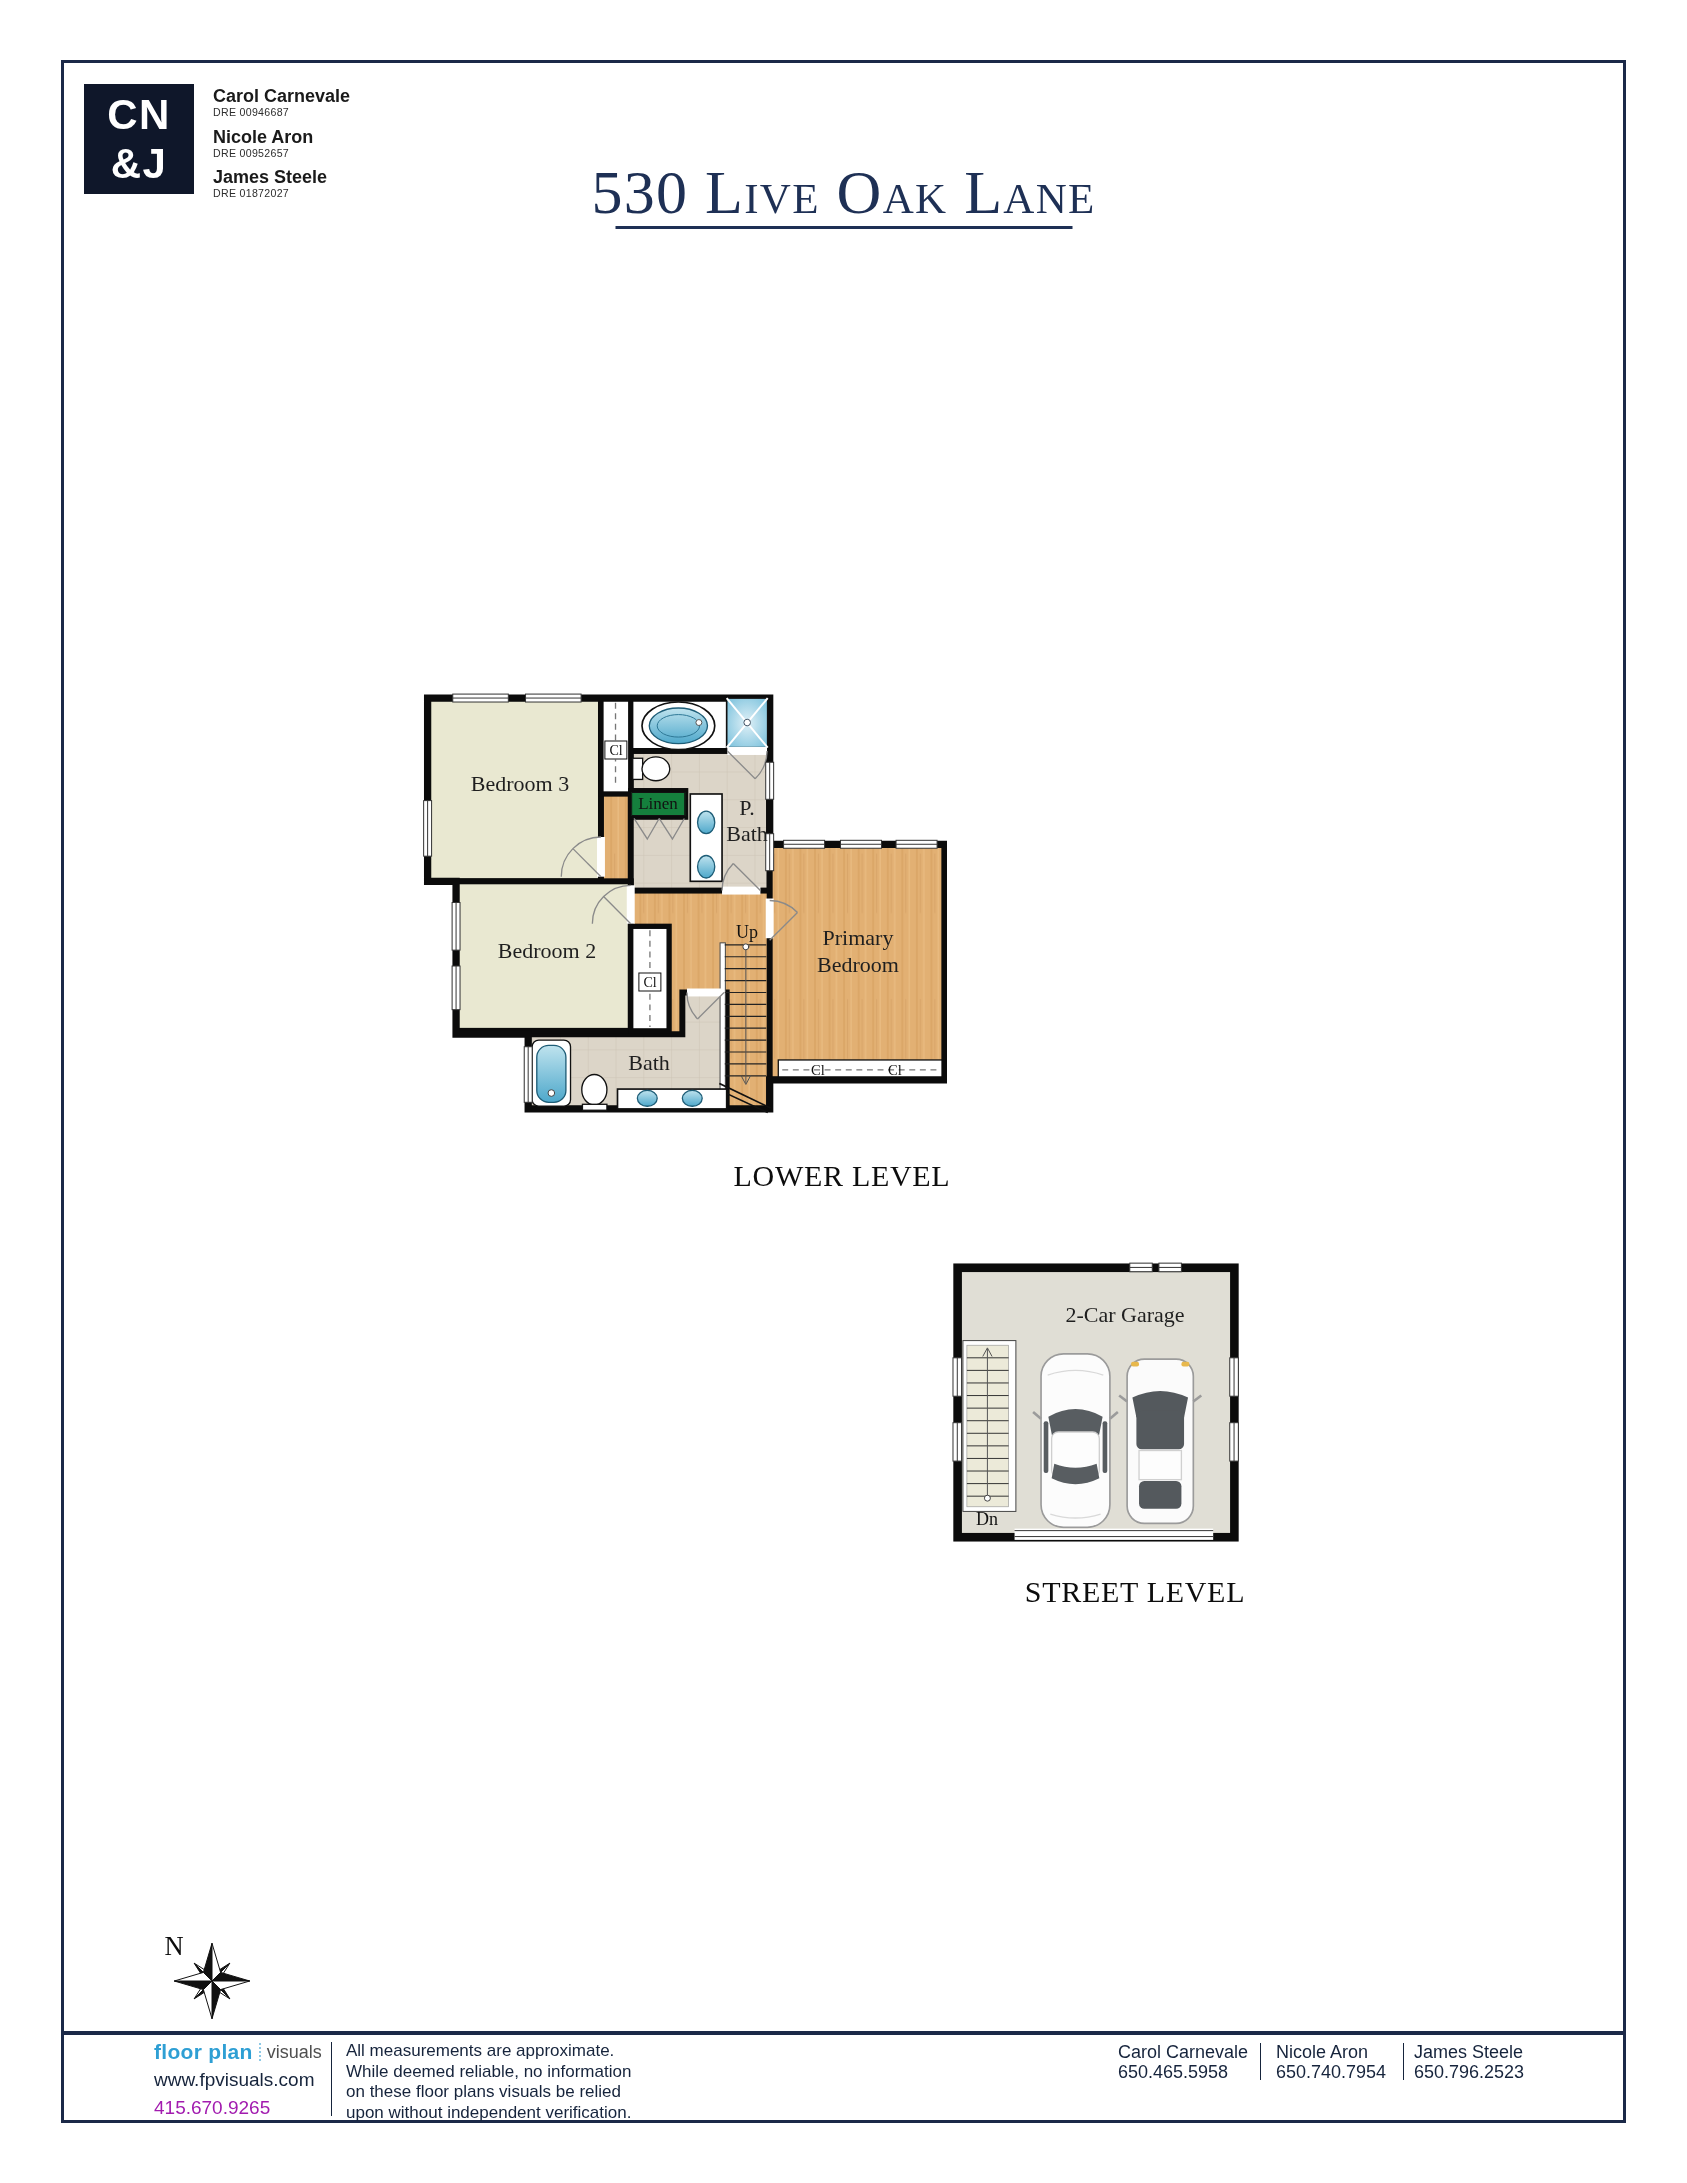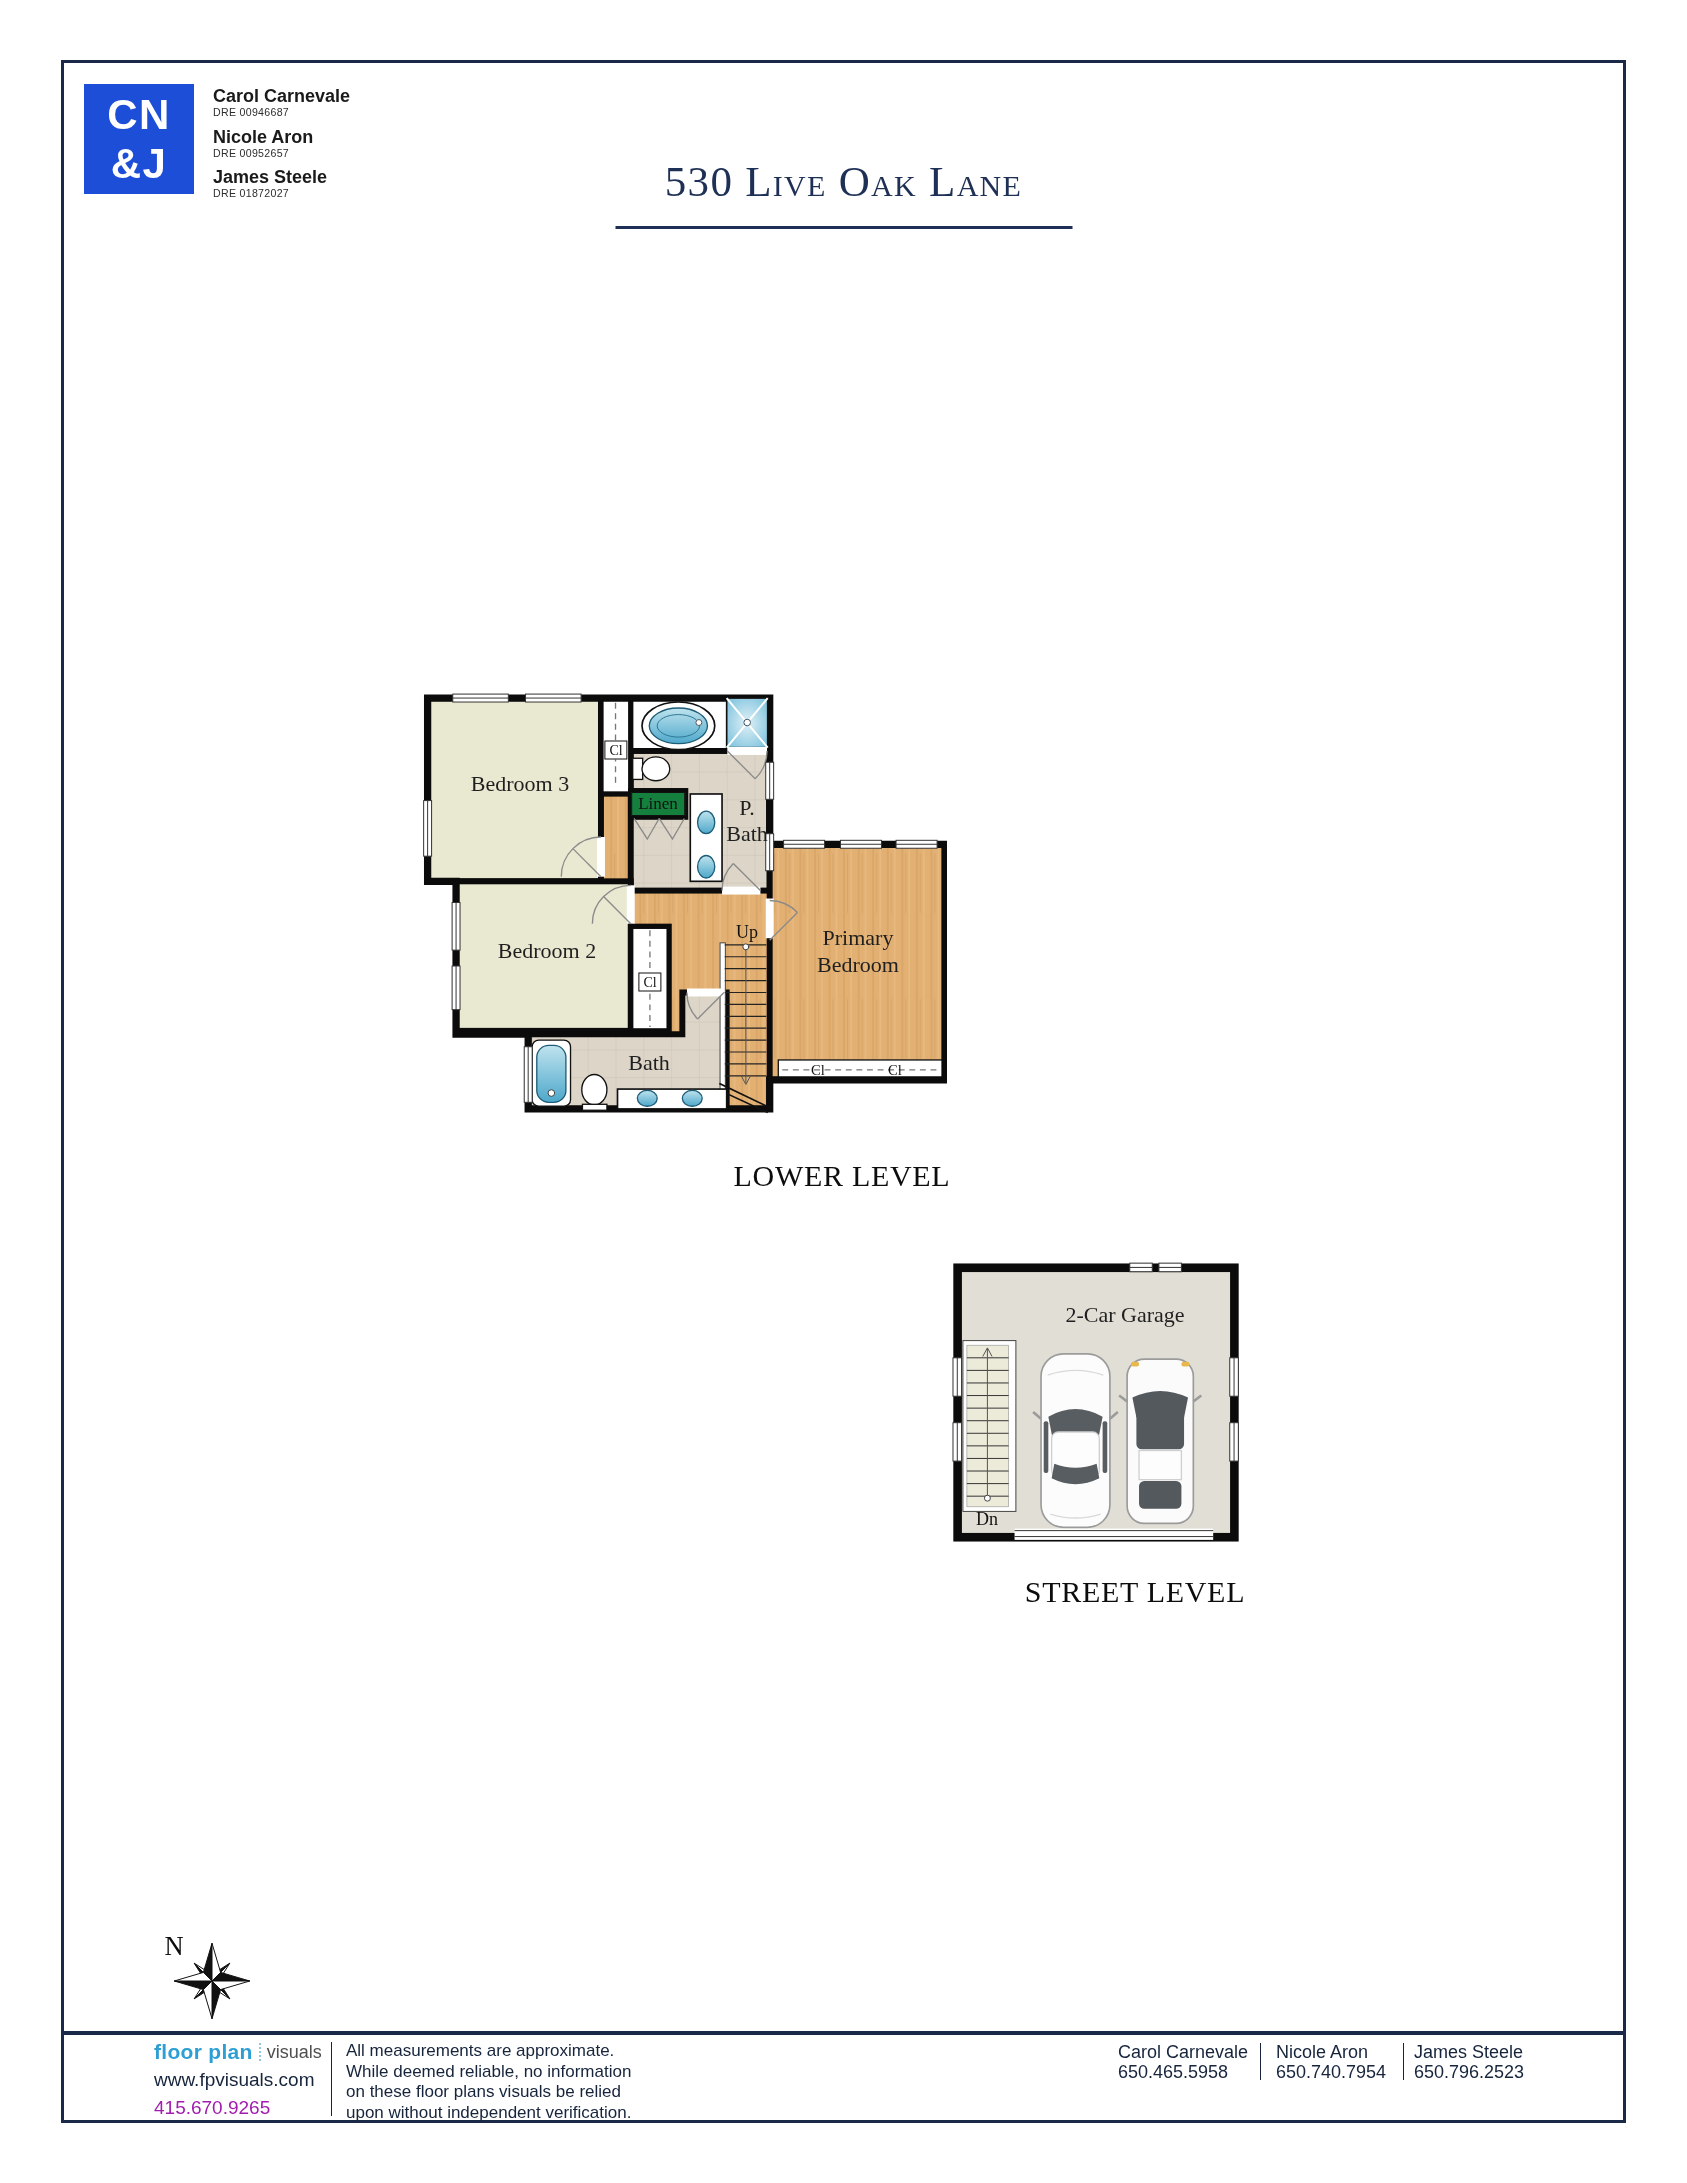--- a/index.html
+++ b/index.html
@@ -5,29 +5,29 @@
   html,body{margin:0;padding:0;background:#fff;}
   .page{position:relative;width:1687px;height:2183px;background:#ffffff;
         font-family:"Liberation Serif",serif;overflow:hidden;}
   .frame{position:absolute;left:61px;top:60px;width:1565px;height:2063px;
          border:3.3px solid #1b2948;box-sizing:border-box;}
   .abs{position:absolute;}
   .ctr{transform:translate(-50%,-50%);white-space:nowrap;}
 
   
   .logo-square{position:absolute;left:84px;top:84px;width:110px;height:110px;
-               background:#1d4ed8;color:#fff;font-family:"Liberation Sans",sans-serif;
+               background:#0f172a;color:#fff;font-family:"Liberation Sans",sans-serif;
                font-weight:bold;font-size:42px;line-height:49px;text-align:center;
                letter-spacing:1.3px;padding-top:6px;box-sizing:border-box;}
   .agents{position:absolute;left:213px;top:86px;font-family:"Liberation Sans",sans-serif;}
   .agent{margin-bottom:8px;}
   .agent .nm{font-weight:bold;font-size:18px;color:#1a1a1a;line-height:20px;}
   .agent .dre{font-size:10.6px;color:#2e2e2e;letter-spacing:0.3px;line-height:12.6px;}
   .title{position:absolute;left:0;top:157px;width:100%;text-align:center;
-         font-variant:small-caps;font-size:43px;color:#1e3055;letter-spacing:1.3px;}
+         font-variant:small-caps;font-size:62px;color:#1e3055;letter-spacing:1.3px;}
   .title-rule{position:absolute;left:50%;top:226px;width:457px;height:2.6px;
               background:#1e3055;transform:translateX(-50%);}
   .subtitle{position:absolute;left:0;top:237px;width:100%;text-align:center;
             font-variant:small-caps;font-size:28px;color:#1e3055;letter-spacing:4px;}
 
   
   .room-label{font-size:22px;color:#1f1f1f;}
   .cl-box{font-size:14px;color:#111;background:#fff;border:1.3px solid #111;
           padding:0 4px;line-height:17px;}
   .cl-plain{font-size:14.6px;color:#111;}

